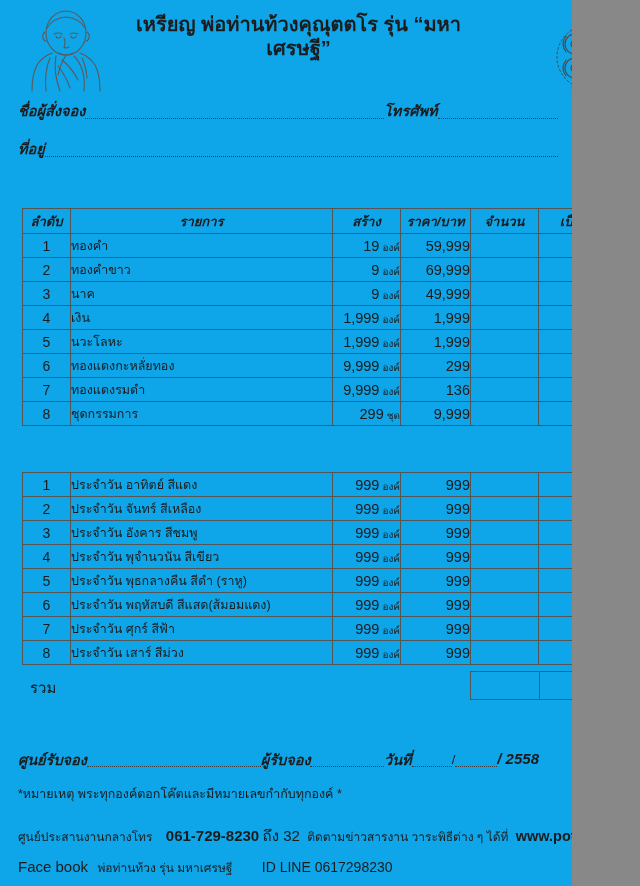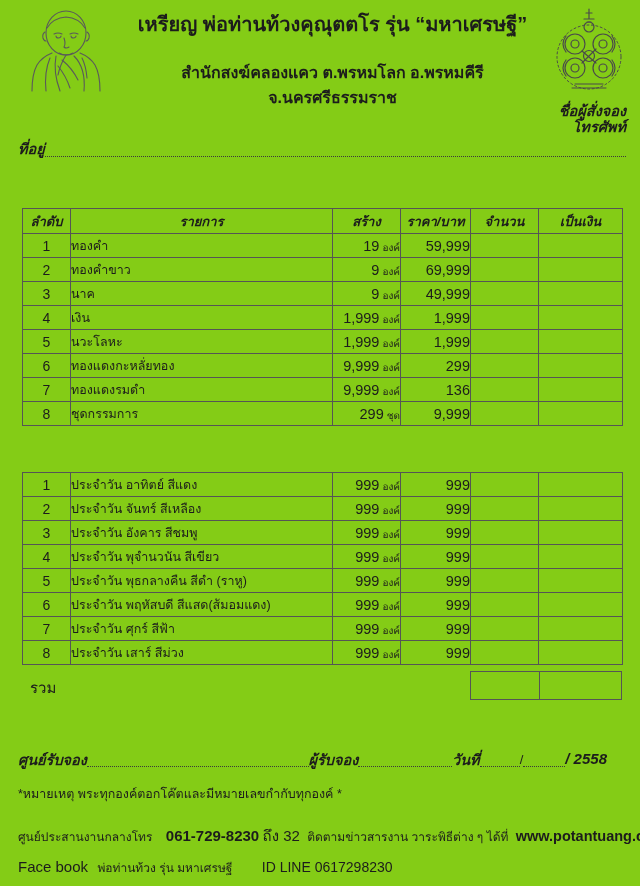--- a/index.html
+++ b/index.html
@@ -1,16 +1,16 @@
 <!DOCTYPE html>
 <html><head>
 <meta charset="utf-8">
 <style>
   html,body{margin:0;padding:0;background:#888;}
-  .page{position:relative;width:640px;height:886px;background:#84cc16;overflow:hidden;
+  .page{position:relative;width:572px;height:886px;background:#0ea5e9;overflow:hidden;
         font-family:"Liberation Sans","DejaVu Sans",sans-serif;color:#1c1c1c;}
   
   .logo{position:absolute;}
   .logo svg{display:block;}
   .titles{position:absolute;left:120px;right:95px;top:12px;text-align:center;}
   .t1{font-size:20px;font-weight:bold;line-height:1.2;}
   .t2{font-size:16px;font-weight:bold;margin-top:24px;}
   
   .fline{position:absolute;left:18px;right:14px;display:flex;align-items:flex-end;}
   .lbl{font-weight:bold;font-style:italic;font-size:14.5px;white-space:nowrap;line-height:1;}
@@ -85,24 +85,23 @@
         <circle cx="55" cy="62" r="4"></circle>
       <circle cx="41" cy="50" r="5.5"></circle>
       <path d="M34 45 L48 57 M48 43 L34 57"></path>
       <path d="M18 30 q-6 8 0 16 M64 30 q6 8 0 16 M18 54 q-6 8 0 16 M64 54 q6 8 0 16"></path>
       <path d="M27 78 h28 M24 82 h34" stroke-width="1"></path>
     </svg>
   </div>
 
   <div class="titles">
     <div class="t1">เหรียญ พ่อท่านท้วงคุณุตตโร รุ่น “มหาเศรษฐี”</div>
-    <div class="t2">สำนักสงฆ์คลองแคว ต.พรหมโลก อ.พรหมคีรี จ.นครศรีธรรมราช</div>
-  </div>
-
-  <div class="fline" style="top:104px;flex-direction:column;">
+  </div>
+
+  <div class="fline" style="top:104px;">
     <span class="lbl">ชื่อผู้สั่งจอง</span>
     <span class="dots" style="flex:3.1;"></span>
     <span class="lbl">โทรศัพท์</span>
     <span class="dots" style="flex:1.25;"></span>
   </div>
 
   <div class="fline" style="top:142px;">
     <span class="lbl">ที่อยู่</span>
     <span class="dots"></span>
   </div>

